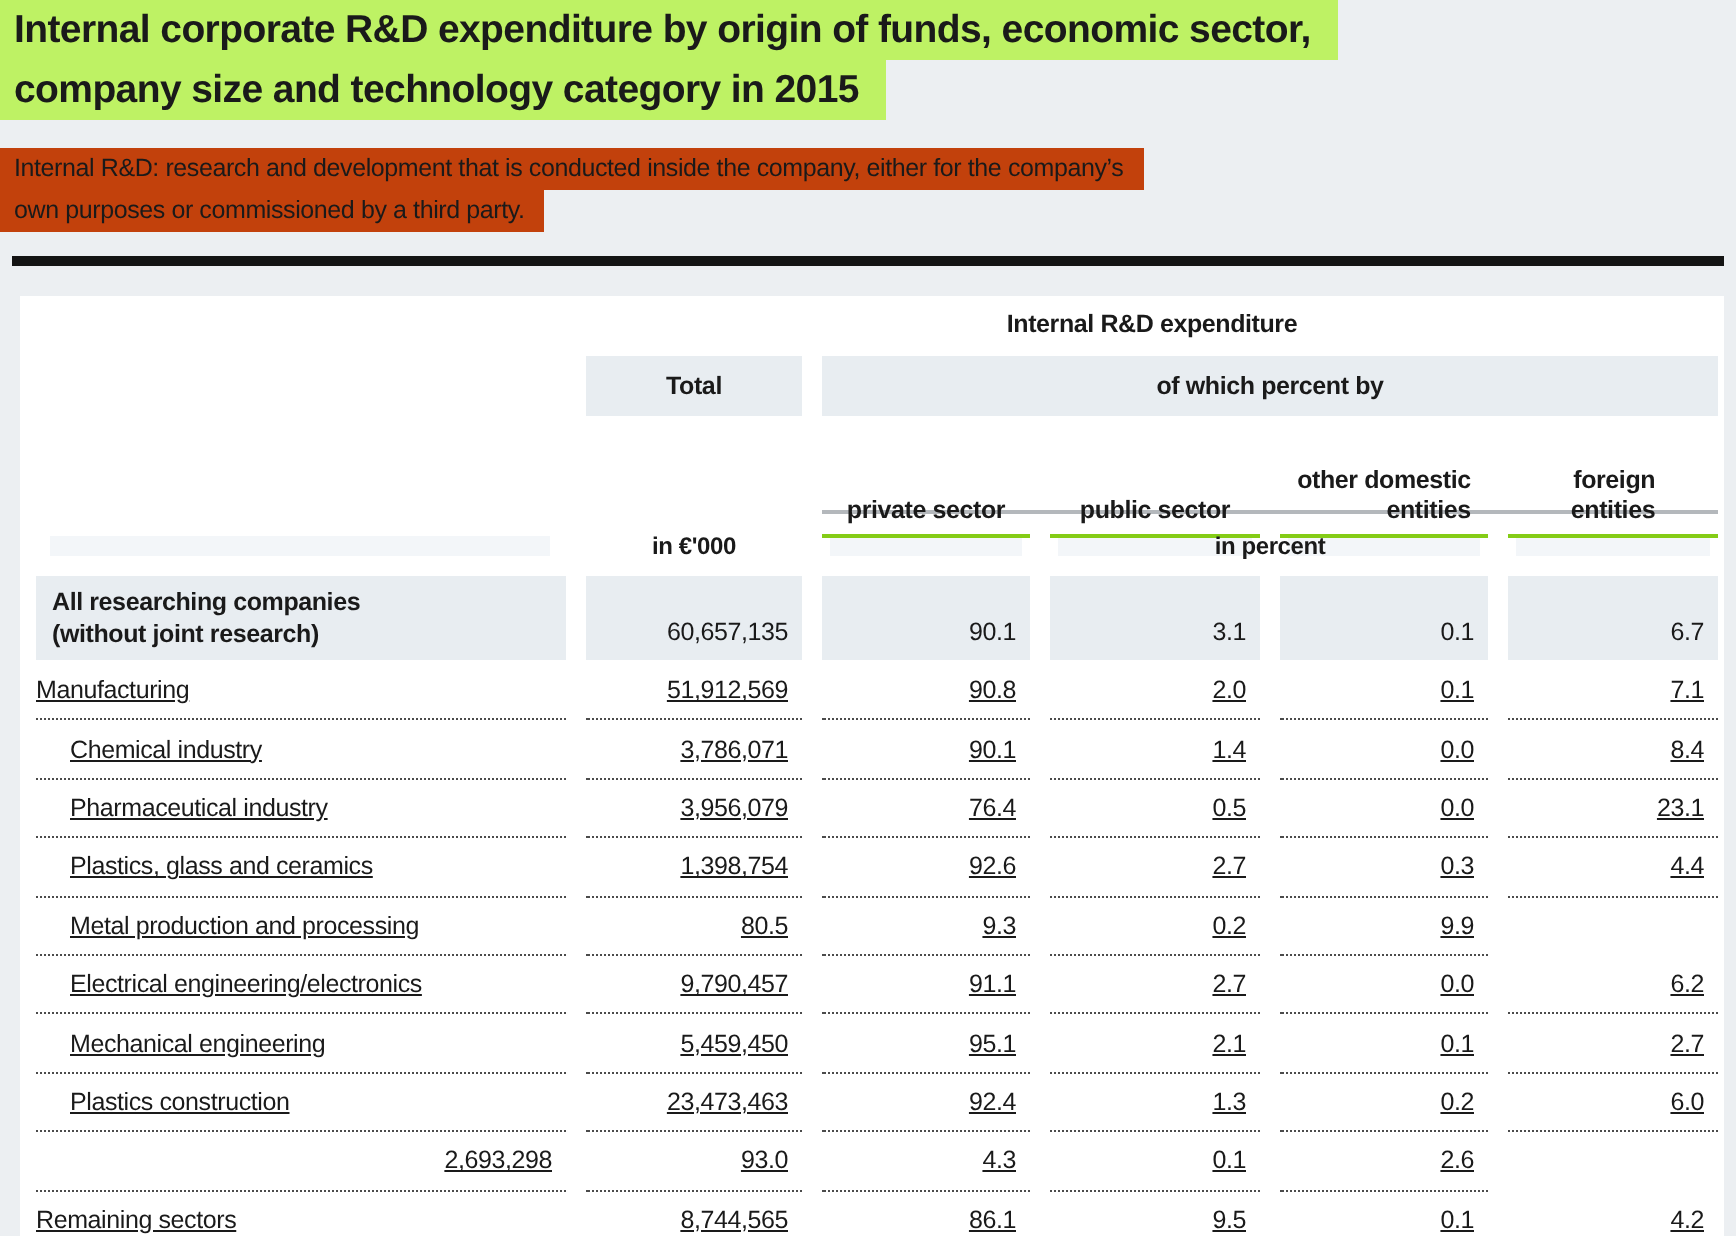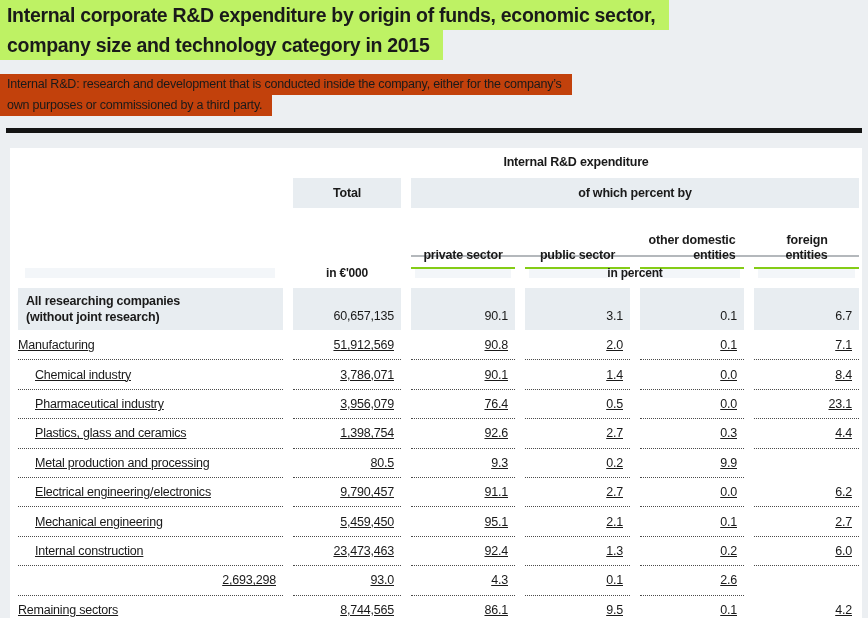--- a/index.html
+++ b/index.html
@@ -172,21 +172,21 @@
       </div>
       <div class="data-row grid indent">
         <div class="rb lab">Mechanical engineering</div>
         <div class="rb num">5,459,450</div>
         <div class="rb num">95.1</div>
         <div class="rb num">2.1</div>
         <div class="rb num">0.1</div>
         <div class="rb num">2.7</div>
       </div>
       <div class="data-row grid indent">
-        <div class="rb lab">Internal construction</div>
+        <div class="rb lab">Plastics construction</div>
         <div class="rb num">23,473,463</div>
         <div class="rb num">92.4</div>
         <div class="rb num">1.3</div>
         <div class="rb num">0.2</div>
         <div class="rb num">6.0</div>
       </div>
       <div class="data-row grid indent">
         <div class="rb num">2,693,298</div>
         <div class="rb num">93.0</div>
         <div class="rb num">4.3</div>

